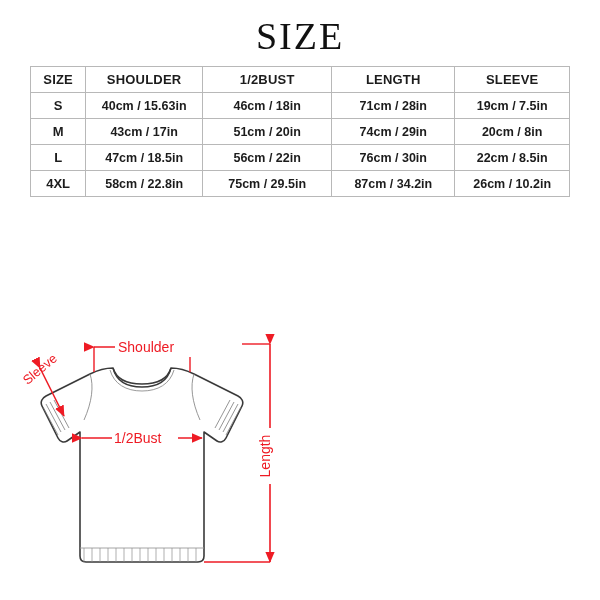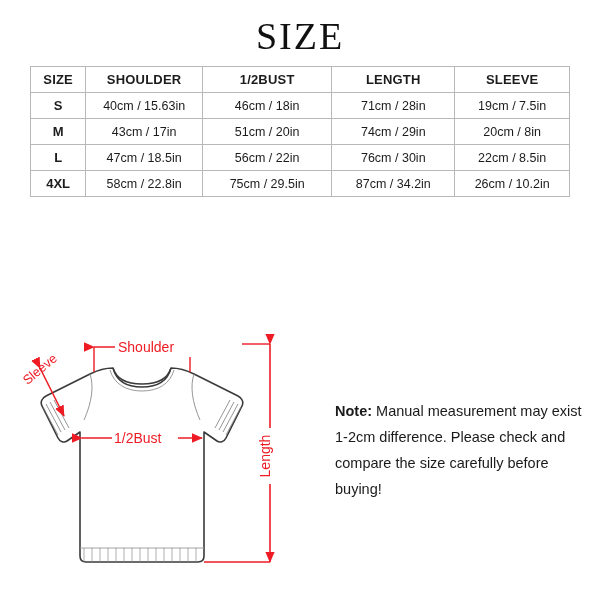--- a/index.html
+++ b/index.html
@@ -39,21 +39,21 @@
     left: 30px;
     width: 540px;
     border-collapse: collapse;
     font-size: 12.5px;
   }
   .size-table th, .size-table td {
     border: 1px solid #b8b8b8;
     text-align: center;
     height: 25px;
     padding: 0 2px;
-    font-weight: normal;
+    font-weight: bold;
     color: #1c1c1c;
   }
   .size-table thead th {
     font-weight: bold;
     font-size: 13px;
     letter-spacing: .2px;
   }
   .size-table td.sz {
     font-weight: bold;
     font-size: 13px;
@@ -238,17 +238,14 @@
       <g>
         <line x1="252" y1="24" x2="252" y2="242" stroke="#ee1b24" stroke-width="1.6" marker-start="url(#arrL)" marker-end="url(#arrR)"></line>
         <line x1="224" y1="24" x2="252" y2="24" stroke="#ee1b24" stroke-width="1.4"></line>
         <line x1="186" y1="242" x2="252" y2="242" stroke="#ee1b24" stroke-width="1.4"></line>
         <rect x="240" y="108" width="24" height="56" fill="#ffffff"></rect>
         <text x="252" y="136" font-family="Liberation Sans, sans-serif" font-size="14" fill="#ee1b24" text-anchor="middle" transform="rotate(-90 252 136)">Length</text>
       </g>
     </svg>
   </div>
 
-  <div class="note">
-    <b>Note:</b><span> Manual measurement may exist 1-2cm difference. Please check and compare the size carefully before buying!</span>
-  </div>
 
 </div>
 
 </body></html>

